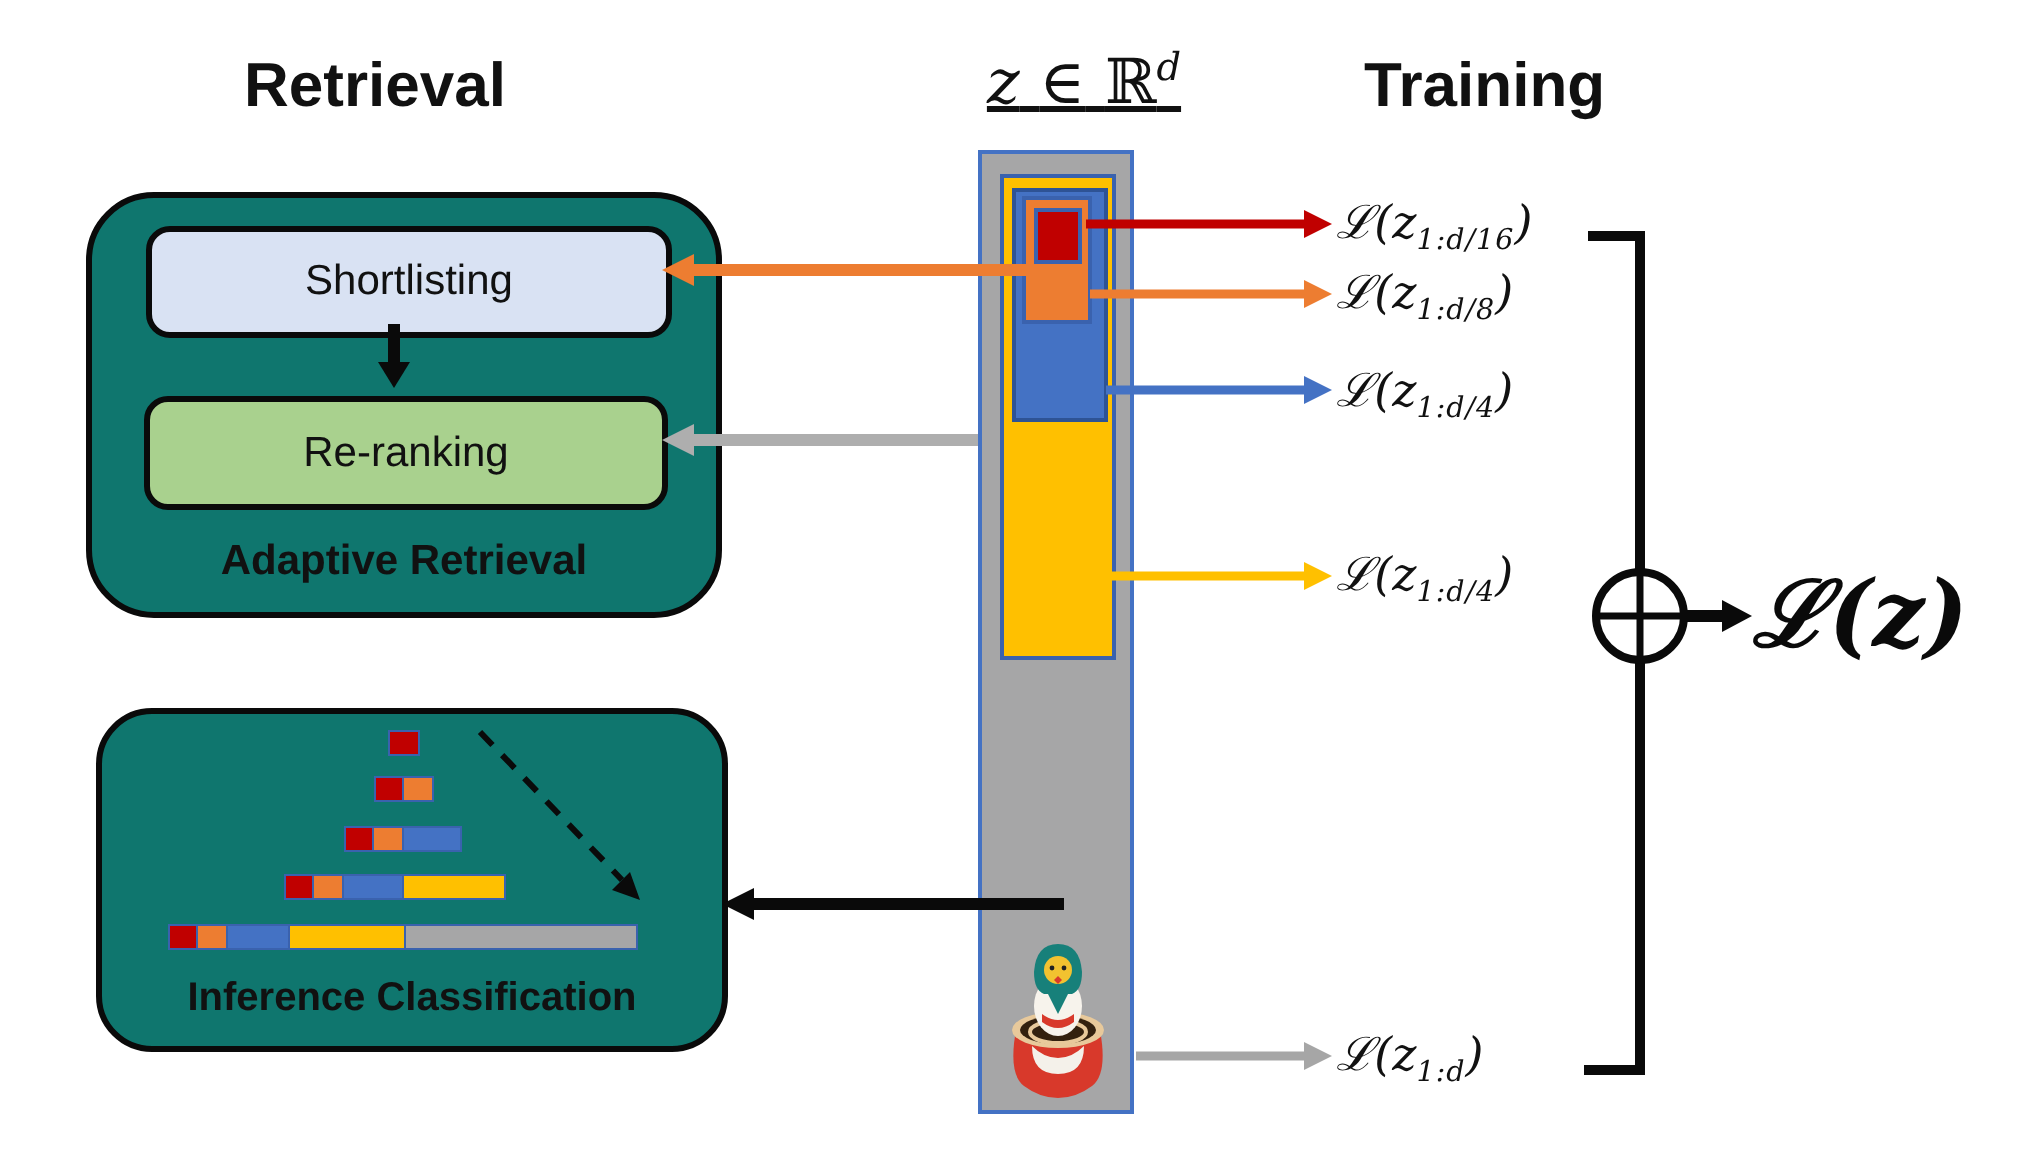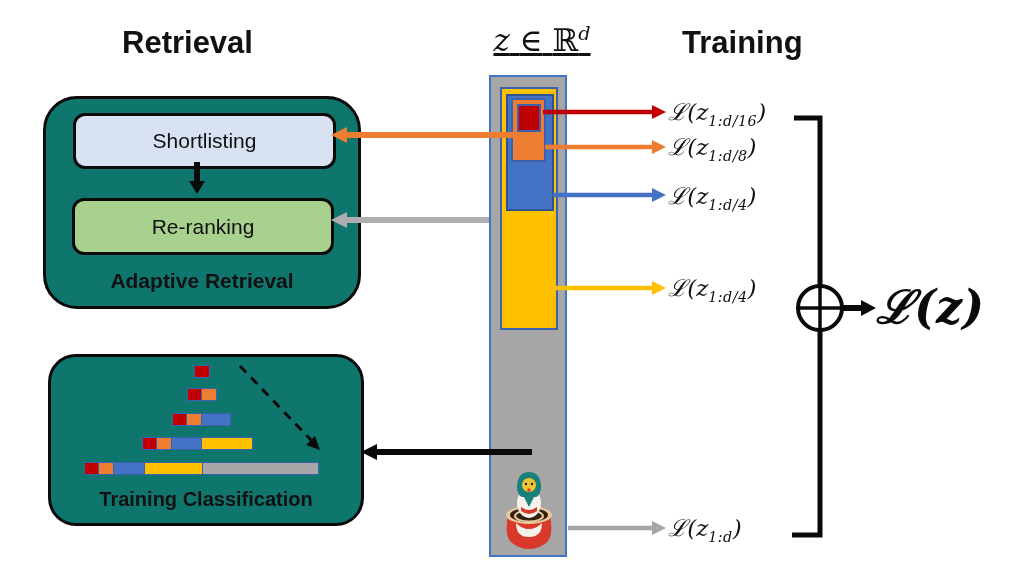--- a/index.html
+++ b/index.html
@@ -104,21 +104,21 @@
       <div class="seg seg-blue" style="width:30px;"></div>
       <div class="seg seg-yellow" style="width:51px;"></div>
     </div>
     <div class="cls-row" style="left:33px;top:105px;">
       <div class="seg seg-red" style="width:15px;"></div>
       <div class="seg seg-orange" style="width:15px;"></div>
       <div class="seg seg-blue" style="width:31px;"></div>
       <div class="seg seg-yellow" style="width:58px;"></div>
       <div class="seg seg-gray" style="width:116px;"></div>
     </div>
-    <div class="group-caption" style="bottom:12px;font-size:20px;">Training Classification</div>
+    <div class="group-caption" style="bottom:12px;font-size:20px;">Inference Classification</div>
   </div>
 
   <div class="rect" id="bar-gray"></div>
   <div class="rect" id="bar-yellow"></div>
   <div class="rect" id="bar-blue"></div>
   <div class="rect" id="bar-orange"></div>
   <div class="rect" id="bar-red"></div>
 
   <svg id="doll" width="66" height="84" viewBox="0 0 66 84">
     <path d="M12 48 Q8 70 16 76 Q24 82 33 82 Q42 82 50 76 Q58 70 54 48 Z" fill="#D8392B"></path>

